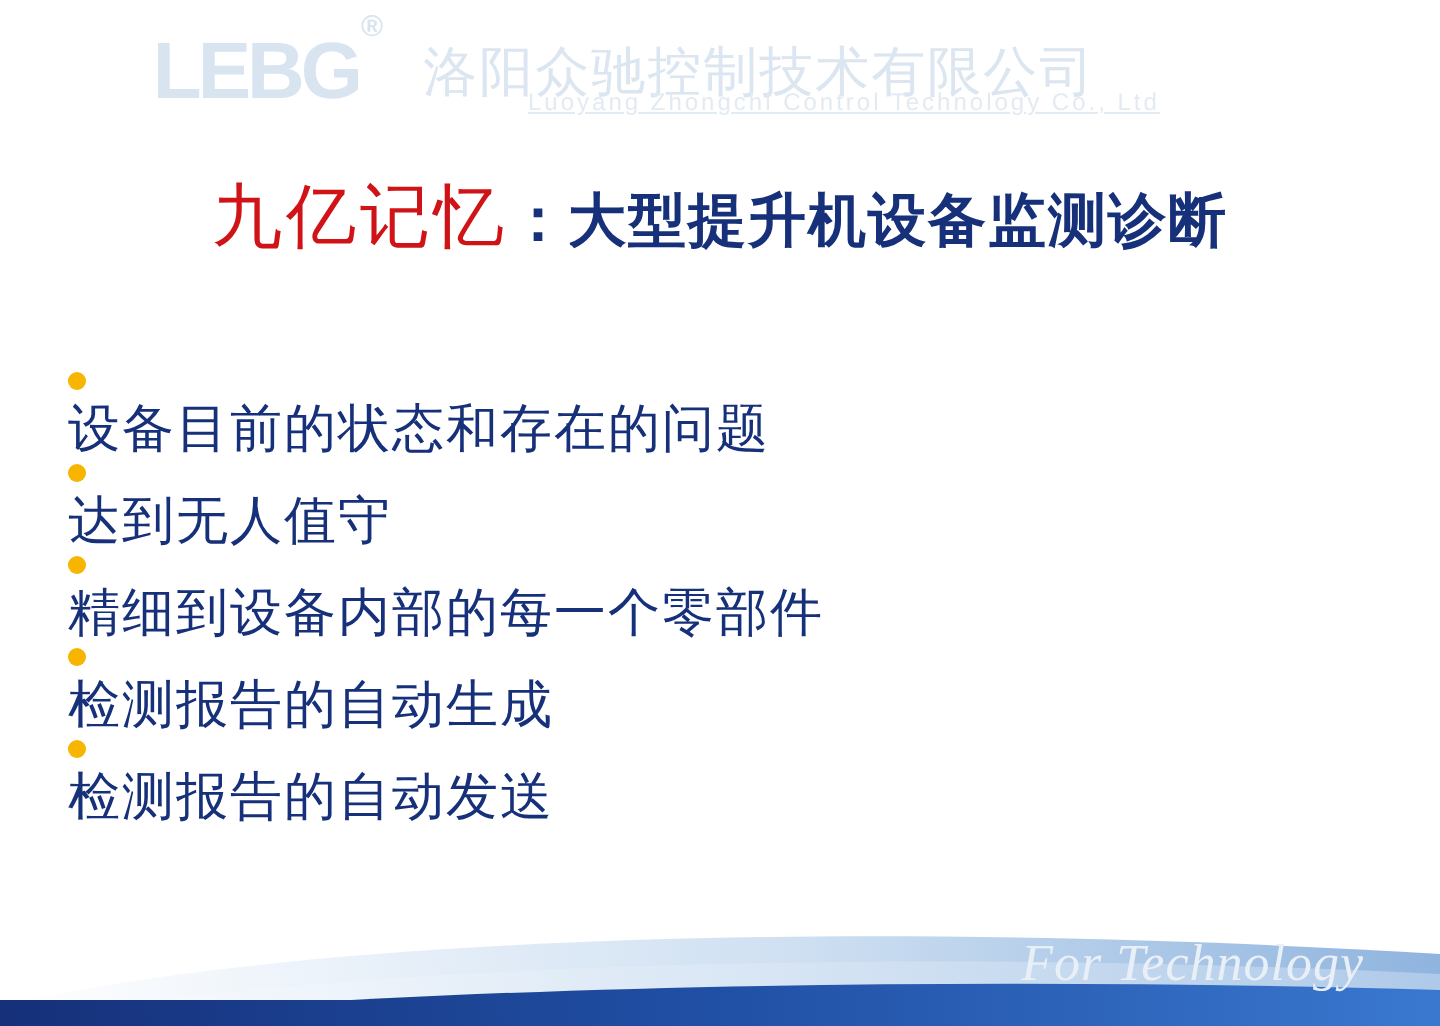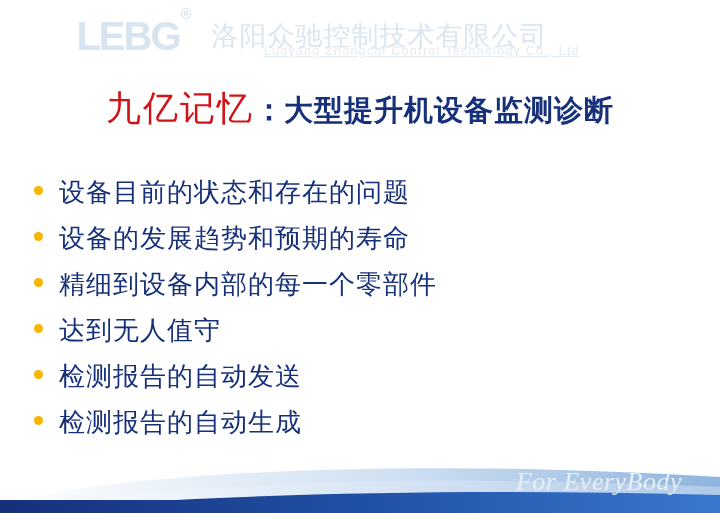--- a/index.html
+++ b/index.html
@@ -101,20 +101,21 @@
   .bullets {
     position: absolute;
     top: 172px;
     left: 34px;
     width: 660px;
   }
   .bullet-item {
     display: flex;
     align-items: flex-start;
     height: 46px;
+    flex-direction: column;
   }
   .bullet-dot {
     width: 9px;
     height: 9px;
     border-radius: 50%;
     background: #f7b500;
     margin-top: 14px;
     margin-right: 16px;
     flex: 0 0 auto;
   }
@@ -168,43 +169,39 @@
     <span class="title-red">九亿记忆</span><span class="title-colon">：</span><span class="title-blue">大型提升机设备监测诊断</span>
   </div>
 
   <div class="bullets">
 
     <div class="bullet-item">
       <span class="bullet-dot"></span>
       <span class="bullet-text">设备目前的状态和存在的问题</span>
     </div>
 
-    <div class="bullet-item">
-      <span class="bullet-dot"></span>
-      <span class="bullet-text">设备的发展趋势和预期的寿命</span>
+
+    <div class="bullet-item">
+      <span class="bullet-dot"></span>
+      <span class="bullet-text">达到无人值守</span>
     </div>
 
     <div class="bullet-item">
       <span class="bullet-dot"></span>
       <span class="bullet-text">精细到设备内部的每一个零部件</span>
     </div>
 
     <div class="bullet-item">
       <span class="bullet-dot"></span>
-      <span class="bullet-text">达到无人值守</span>
+      <span class="bullet-text">检测报告的自动生成</span>
     </div>
 
     <div class="bullet-item">
       <span class="bullet-dot"></span>
       <span class="bullet-text">检测报告的自动发送</span>
-    </div>
-
-    <div class="bullet-item">
-      <span class="bullet-dot"></span>
-      <span class="bullet-text">检测报告的自动生成</span>
     </div>
 
   </div>
 
   <div class="bottom-band">
     <svg class="swoosh" viewBox="0 0 720 62" preserveAspectRatio="none">
       <defs>
         <linearGradient id="g1" x1="0" y1="0" x2="1" y2="0">
           <stop offset="0%" stop-color="#ffffff"></stop>
           <stop offset="55%" stop-color="#cfe0f2"></stop>
@@ -218,16 +215,16 @@
         <linearGradient id="g3" x1="0" y1="0" x2="1" y2="0">
           <stop offset="0%" stop-color="#ffffff"></stop>
           <stop offset="100%" stop-color="#b9d1ec"></stop>
         </linearGradient>
       </defs>
       <path d="M0,52 C150,18 420,8 720,26 L720,62 L0,62 Z" fill="url(#g1)"></path>
       <path d="M0,60 C170,32 430,22 720,36 L720,62 L0,62 Z" fill="url(#g3)" opacity="0.75"></path>
       <path d="M0,62 C180,44 440,36 720,44 L720,62 Z" fill="url(#g2)"></path>
       <rect x="0" y="49" width="720" height="13" fill="url(#g2)"></rect>
     </svg>
-    <span class="bottom-text">For EveryBody</span>
+    <span class="bottom-text">For Technology</span>
   </div>
 
 </div>
 
 </body></html>

